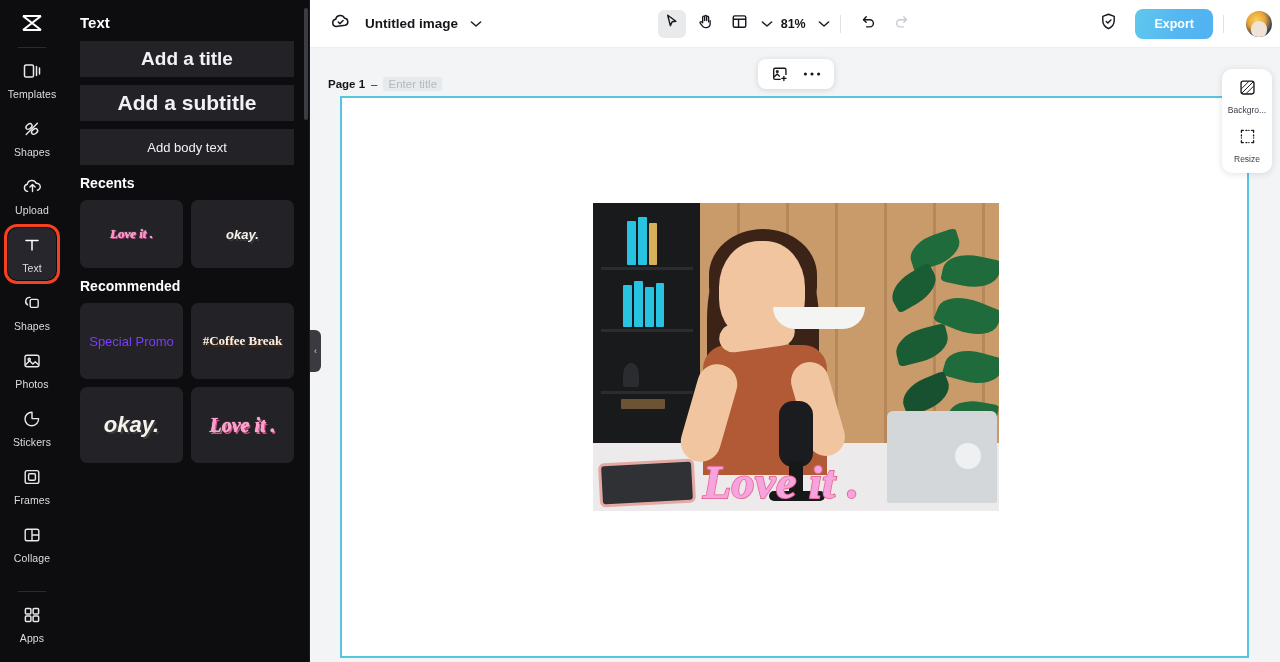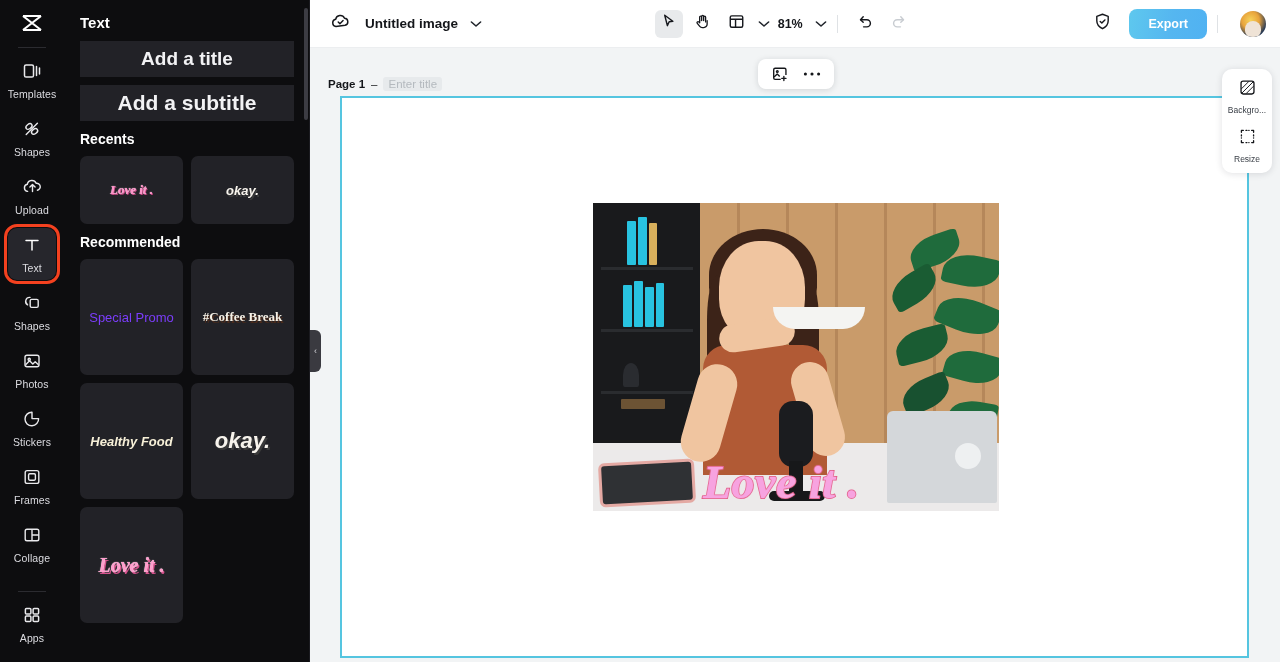--- a/index.html
+++ b/index.html
@@ -62,21 +62,21 @@
   .txt-btn.t2 { font-size: 21px; font-weight: bold; }
   .txt-btn.t3 { font-size: 13px; }
   .sec-head { color: #fff; font-size: 14px; font-weight: bold; margin: 10px 0 9px; }
   .grid2 { display: grid; grid-template-columns: 1fr 1fr; gap: 8px; }
   .tile {
     background: #222227; border-radius: 7px;
     display: flex; align-items: center; justify-content: center;
     overflow: hidden;
   }
   .tile.sq { height: 68px; }
-  .tile.rect { height: 116px; }
+  .tile.rect { height: 76px; }
   .tile span { font-size: 13px; white-space: nowrap; }
 
   .st-loveit { color:#ff8fc8; font-weight:bold; font-style:italic; font-family:"Liberation Serif", serif;
     text-shadow: 0 0 1px #fff, 1px 1px 0 #c33b7a; }
   .st-okay { color:#f7f3ec; font-weight:bold; font-style:italic;
     text-shadow: 1.5px 1.5px 0 #3a3a3a; }
   .st-promo { color:#7b3dfb; font-weight:500; }
   .st-coffee { color:#f6f1e6; font-weight:bold; font-family:"Liberation Serif", serif;
     text-shadow: 1.5px 1.5px 0 #4a2b1c; }
   .st-healthy { color:#f7f0d8; font-weight:bold; font-style:italic; }
@@ -103,21 +103,21 @@
     color: #d6d6db; font-size: 9px;
     z-index: 6;
   }
 
   
   .main { flex: 1 1 auto; height: 662px; position: relative; background: #f2f4f5; }
 
   .topbar {
     height: 48px; background: #fff;
     display: flex; align-items: center;
-    padding: 0 14px 0 20px;
+    padding: 0 8px 0 20px;
     border-bottom: 1px solid #eceef0;
     position: relative; z-index: 4;
   }
   .doc-title { font-size: 13.5px; color: #14161a; font-weight: bold; margin-left: 14px; }
   .chev { color: #20242b; font-size: 11px; margin-left: 12px; }
   .tb-spacer { flex: 1 1 auto; }
   .tb-btn {
     width: 28px; height: 28px; border-radius: 6px;
     display: flex; align-items: center; justify-content: center;
     color: #16181d; margin: 0 3px;
@@ -347,41 +347,39 @@
       </span>
       <span class="lbl">Apps</span>
     </div>
   </div>
 
   <div class="panel">
     <div class="panel-title">Text</div>
 
     <div class="txt-btn t1">Add a title</div>
     <div class="txt-btn t2">Add a subtitle</div>
+    <div class="txt-btn t3">Add body text</div>
 
     <div class="sec-head">Recents</div>
     <div class="grid2">
       <div class="tile sq">
         <span class="st-loveit">Love it .</span>
       </div>
       <div class="tile sq">
         <span class="st-okay">okay.</span>
       </div>
     </div>
 
     <div class="sec-head">Recommended</div>
     <div class="grid2">
       <div class="tile rect">
         <span class="st-promo">Special Promo</span>
       </div>
       <div class="tile rect">
         <span class="st-coffee">#Coffee Break</span>
-      </div>
-      <div class="tile rect">
-        <span class="st-healthy">Healthy Food</span>
       </div>
       <div class="tile rect">
         <span class="st-okay2">okay.</span>
       </div>
       <div class="tile rect">
         <span class="st-loveit2">Love it .</span>
       </div>
     </div>
 
     <div class="panel-scroll"></div>

